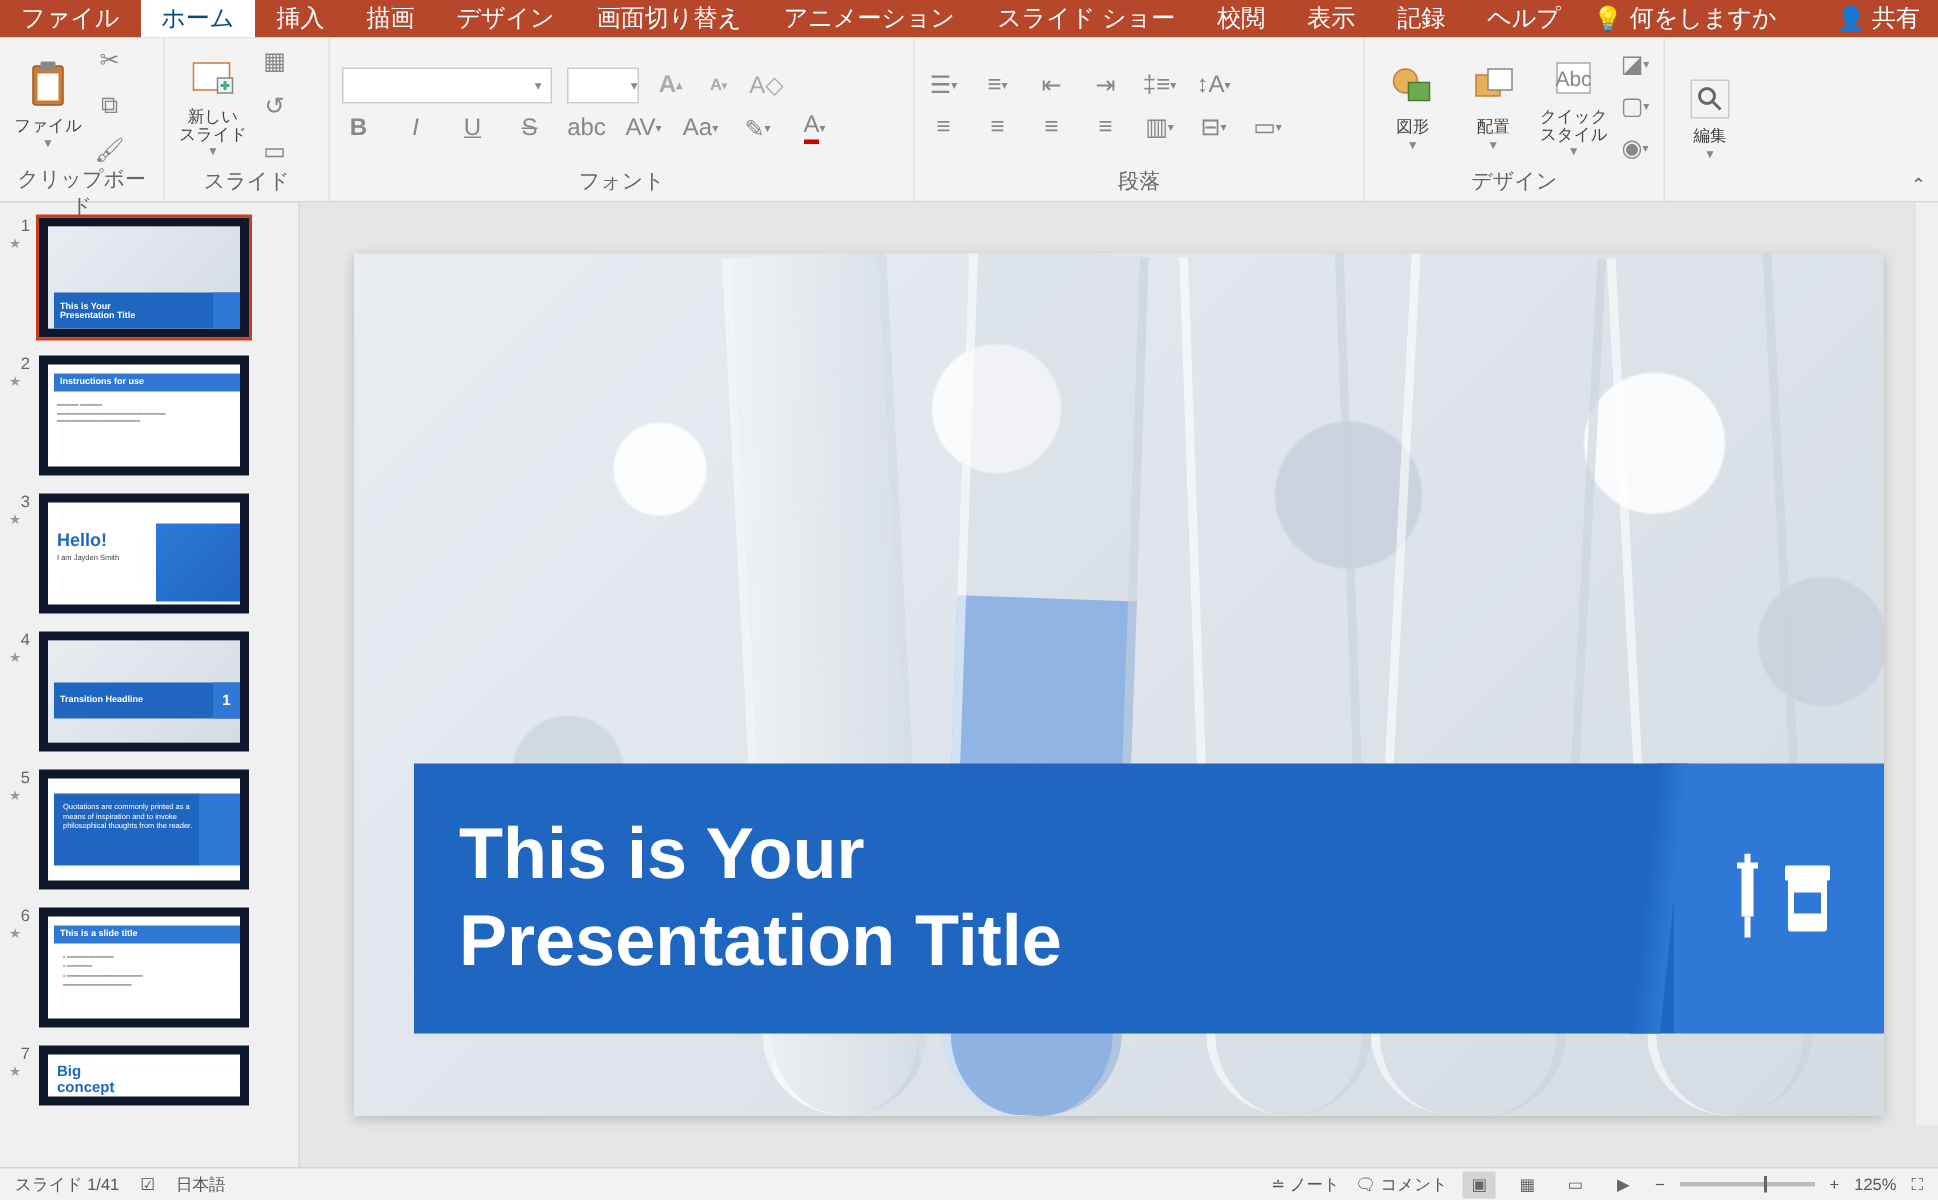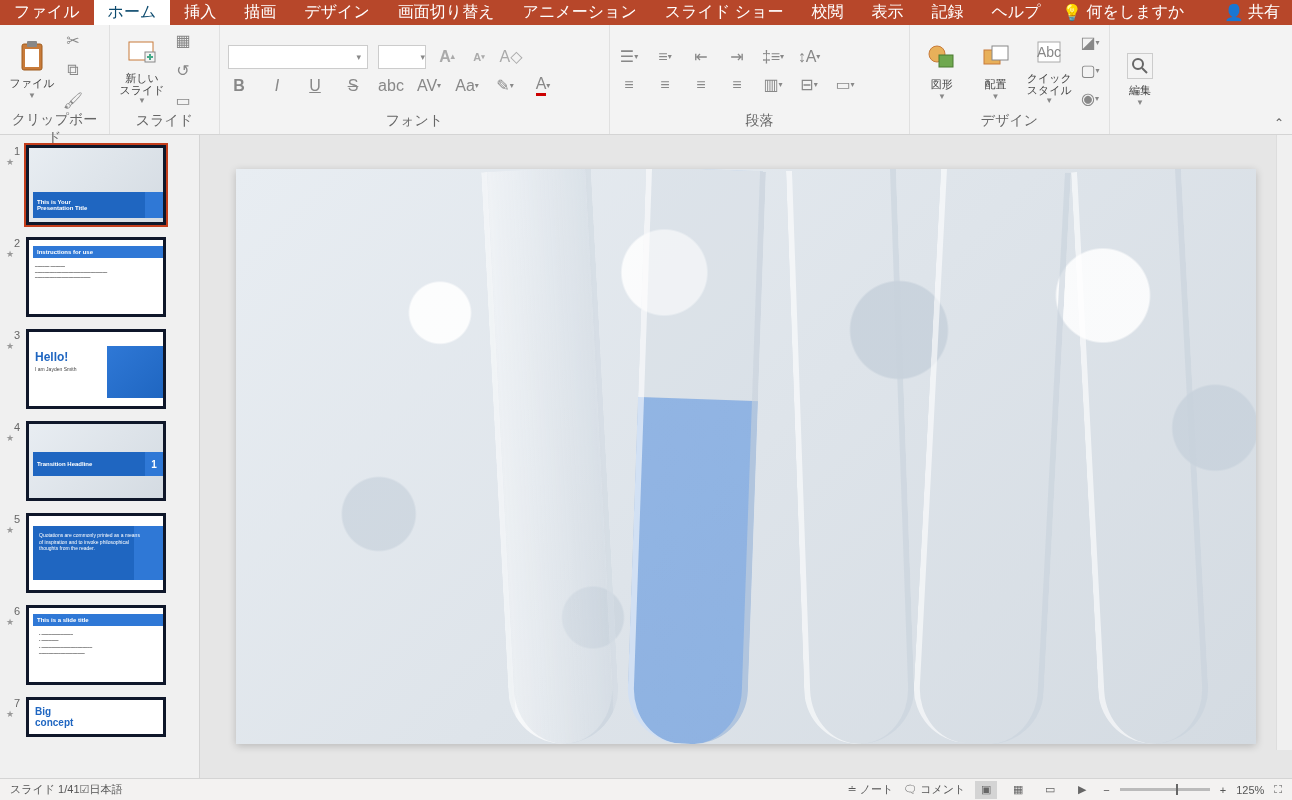--- a/index.html
+++ b/index.html
@@ -26,21 +26,21 @@
 .ribbon-row { display: flex; gap: 10px; align-items: center; }
 .ribbon-rows { display: flex; flex-direction: column; gap: 6px; }
 .collapse-caret { position: absolute; right: 8px; bottom: 4px; color: #666; font-size: 12px; cursor:pointer; }
 
 
 .main { display: flex; height: calc(100% - 25px - 110px - 22px); }
 .thumb-panel { width: 200px; background: #f0f0f0; border-right: 1px solid #d4d4d4; overflow-y: auto; padding: 10px 6px; }
 .thumb-item { display: flex; gap: 6px; margin-bottom: 12px; }
 .thumb-num { width: 14px; font-size: 11px; color: #666; text-align: right; }
 .thumb-star { font-size: 9px; color: #999; }
-.thumb-slide { width: 140px; height: 80px; background: #fff; border: 3px solid #0f172a; position: relative; overflow: hidden; font-size: 6px; padding-left: 48px; }
+.thumb-slide { width: 140px; height: 80px; background: #fff; border: 6px solid #0f172a; position: relative; overflow: hidden; font-size: 6px; padding-left: 48px; }
 .thumb-slide.selected { outline: 2px solid #c43e1c; }
 
 
 .canvas-area { flex: 1; background: #e6e6e6; display: flex; flex-direction: column; position: relative; }
 .canvas-scroll { flex: 1; display: flex; align-items: center; justify-content: center; position: relative; }
 .slide { width: 1020px; height: 575px; background: #dde3e8; position: relative; box-shadow: 0 2px 8px rgba(0,0,0,.2); overflow: hidden; }
 .slide-bg { position: absolute; inset: 0; background:
   radial-gradient(circle at 20% 25%, rgba(255,255,255,.9) 0 30px, transparent 32px),
   radial-gradient(circle at 42% 18%, rgba(255,255,255,.85) 0 42px, transparent 44px),
   radial-gradient(circle at 65% 28%, rgba(200,210,220,.9) 0 48px, transparent 50px),
@@ -58,21 +58,21 @@
 .tube5 { left: 850px; transform: rotate(-3deg); }
 
 .title-banner { position: absolute; left: 40px; right: 0; top: 340px; height: 180px; display: flex; }
 .banner-main { flex: 1; background: #1f66c1; color: #fff; display: flex; align-items: center; padding-left: 30px; font-size: 48px; font-weight: 600; line-height: 1.2; }
 .banner-side { width: 140px; background: #2f78d6; display: flex; align-items: center; justify-content: center; gap: 8px; position: relative; }
 .banner-side::before { content:""; position:absolute; left:-20px; top:0; bottom:0; width:20px; background: linear-gradient(90deg, #1f66c1, #2f78d6); transform: skewX(-6deg); }
 
 .notes-bar { height: 28px; background: #eee; border-top: 1px solid #d4d4d4; font-size: 12px; color: #888; padding: 6px 14px; }
 
 
-.status-bar { height: 22px; background: #f3f2f1; border-top: 1px solid #d4d4d4; display: flex; align-items: center; font-size: 11px; color: #555; padding: 0 10px; gap: 0; }
+.status-bar { height: 22px; background: #f3f2f1; border-top: 1px solid #d4d4d4; display: flex; align-items: center; font-size: 11px; color: #555; padding: 0 10px; gap: 14px; }
 .status-right { margin-left: auto; display: flex; align-items: center; gap: 10px; }
 .view-btn { width: 22px; height: 18px; display: flex; align-items: center; justify-content: center; color: #666; cursor:pointer; }
 .view-btn.active { background: #d4d4d4; }
 .zoom-slider { width: 90px; height: 3px; background: #bbb; position: relative; }
 .zoom-slider::after { content:""; position:absolute; left:62%; top:-4px; width:2px; height:11px; background:#666; }
 
 
 .mini-banner { position:absolute; left:4px; right:0; height:26px; background:#1f66c1; color:#fff; display:flex; align-items:center; padding-left:4px; font-size:6px; font-weight:700; }
 .mini-banner-side { position:absolute; right:0; width:18px; top:0; bottom:0; background:#2f78d6; }
 .mini-bg { position:absolute; inset:0; background: linear-gradient(135deg,#e8edf2,#d4dbe2); }
@@ -393,20 +393,39 @@
 
   <div class="canvas-area">
     <div class="canvas-scroll">
       <div class="slide">
         <div class="slide-bg"></div>
         <div class="test-tube tube1"></div>
         <div class="test-tube tube2"></div>
         <div class="test-tube tube3"></div>
         <div class="test-tube tube4"></div>
         <div class="test-tube tube5"></div>
+        <div class="title-banner">
+          <div class="banner-main">
+              <span style="white-space:pre-line">This is Your
+Presentation Title</span>
+            </div>
+          <div class="banner-side">
+            <svg width="30" height="60" viewBox="0 0 30 60">
+                <rect x="11" y="8" width="8" height="34" fill="#fff"></rect>
+                <rect x="8" y="6" width="14" height="4" fill="#fff"></rect>
+                <rect x="13" y="42" width="4" height="14" fill="#fff"></rect>
+                <rect x="13" y="0" width="4" height="8" fill="#fff"></rect>
+              </svg>
+            <svg width="34" height="48" viewBox="0 0 34 48">
+                <rect x="4" y="10" width="26" height="36" rx="2" fill="#fff"></rect>
+                <rect x="2" y="2" width="30" height="10" rx="1" fill="#fff"></rect>
+                <rect x="8" y="20" width="18" height="14" fill="#2f78d6"></rect>
+              </svg>
+          </div>
+        </div>
       </div>
     </div>
     <div class="vscroll"></div>
   </div>
 </div>
 
 <div class="status-bar">
   <span>スライド 1/41</span>
   <span>☑</span>
   <span>日本語</span>

